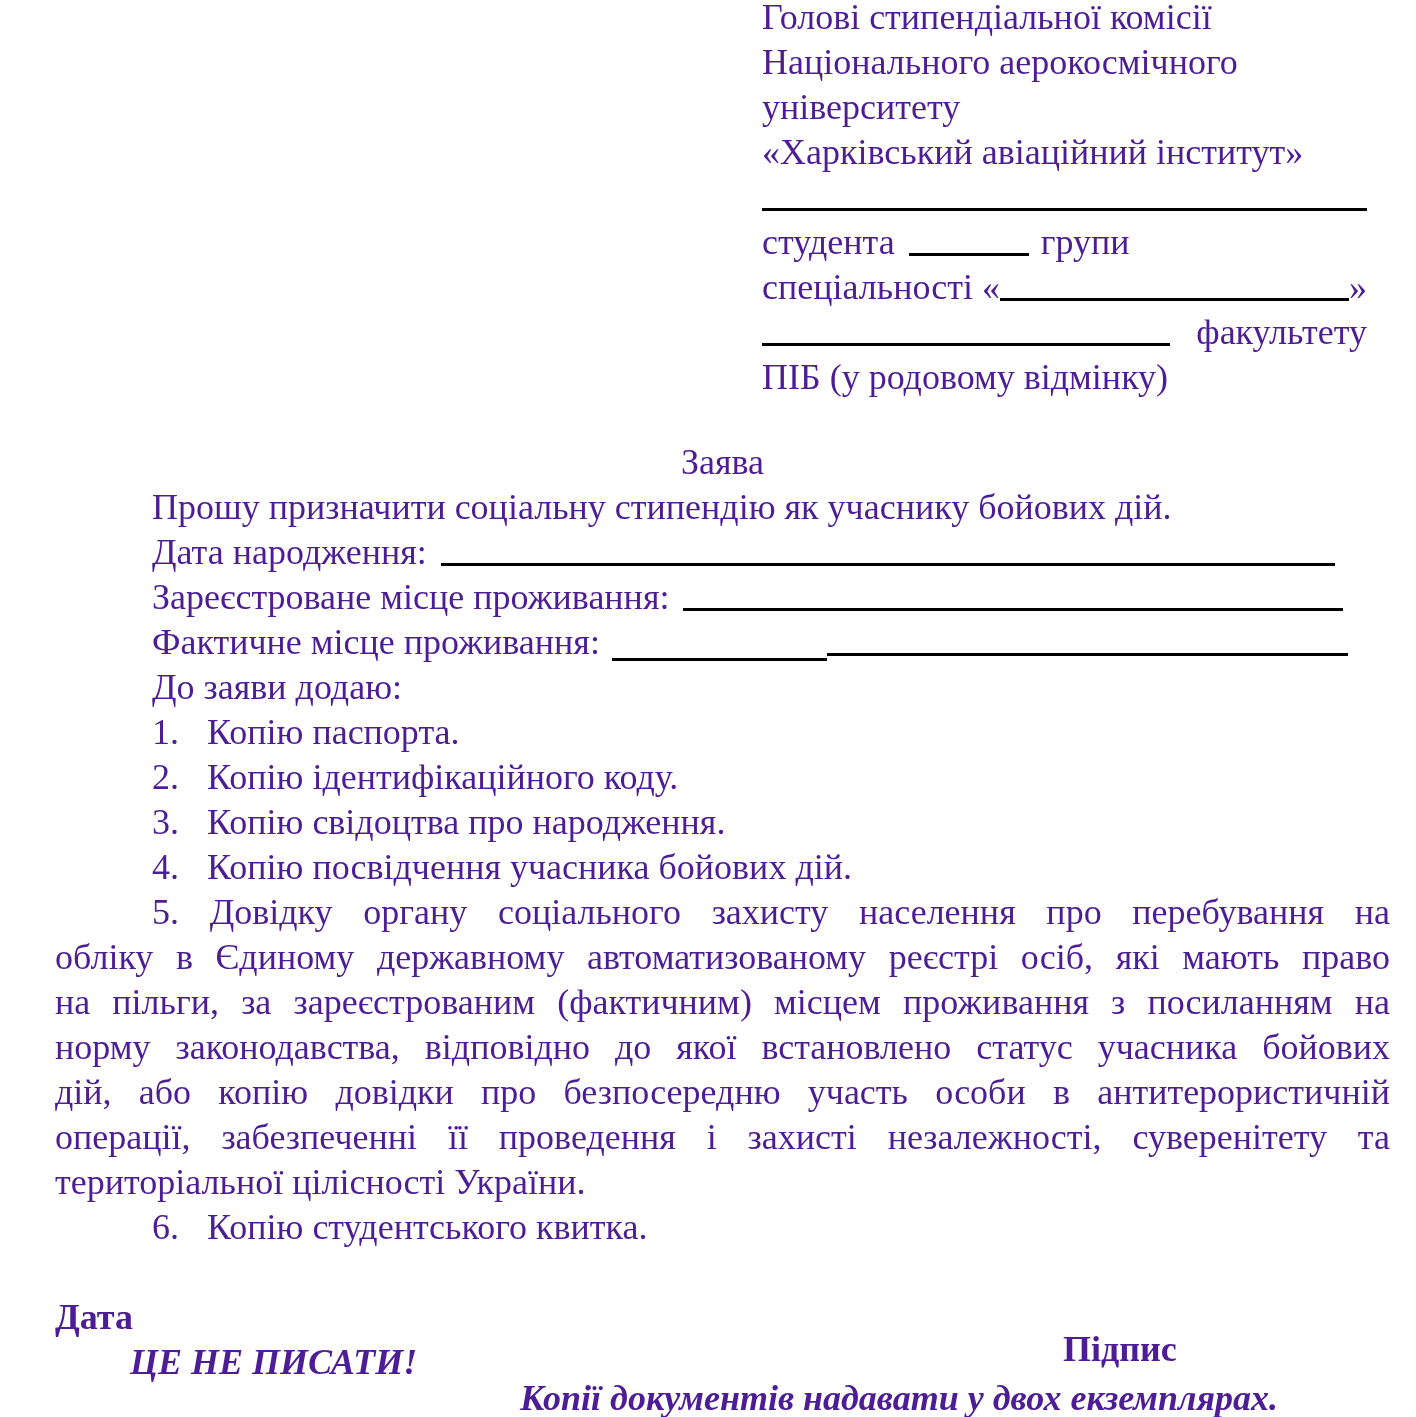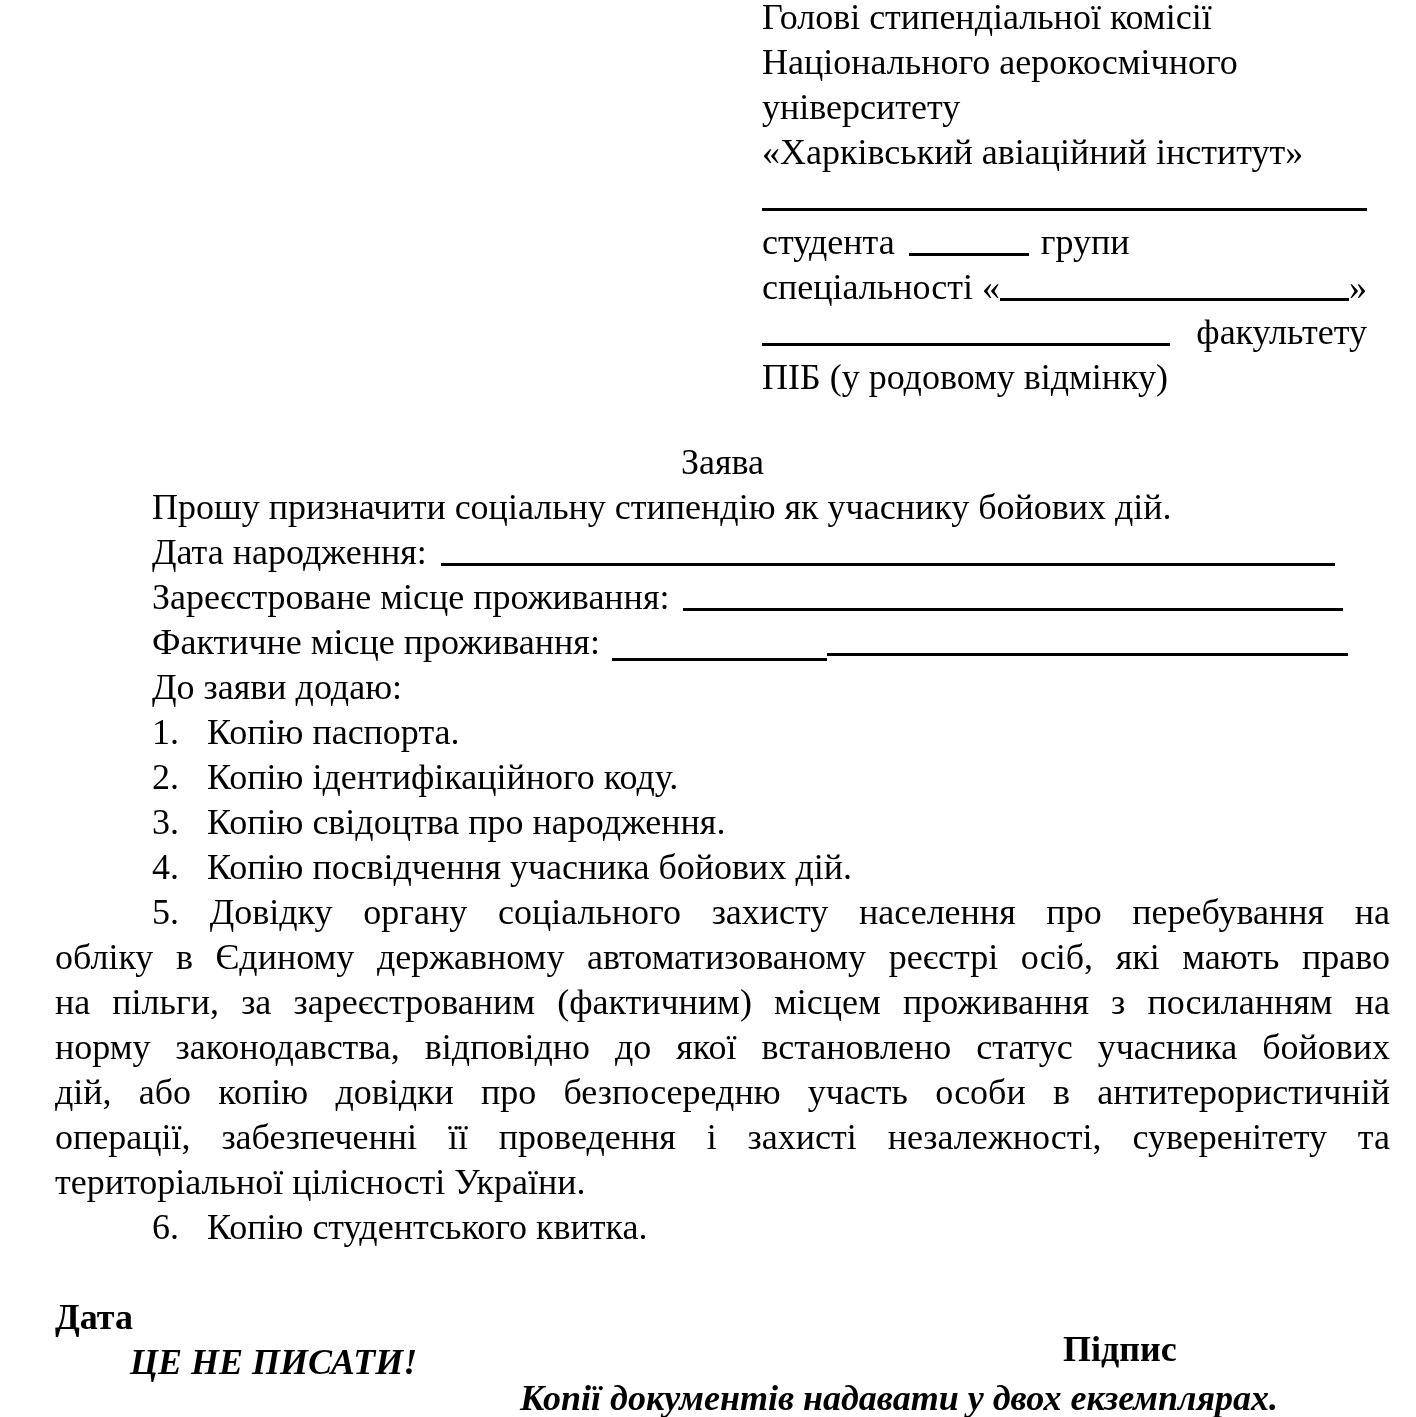--- a/index.html
+++ b/index.html
@@ -1,20 +1,20 @@
 <!DOCTYPE html>
 <html><head>
 <meta charset="utf-8">
 <style>
   html,body { margin:0; padding:0; background:#ffffff; }
   .page {
     position:relative;
     width:1416px; height:1417px;
     background:#ffffff;
-    color:#000000;
+    color:#4c1d95;
     font-family:"Liberation Serif","DejaVu Serif",serif;
     font-size:36px;
     overflow:hidden;
   }
   
   .header-block { position:absolute; left:762px; top:-5px; width:605px; }
   .hb-line { height:45px; line-height:45px; white-space:nowrap; }
   
   .body-block { position:absolute; left:55px; top:440px; width:1335px; }
   .line { height:45px; line-height:45px; white-space:nowrap; }

